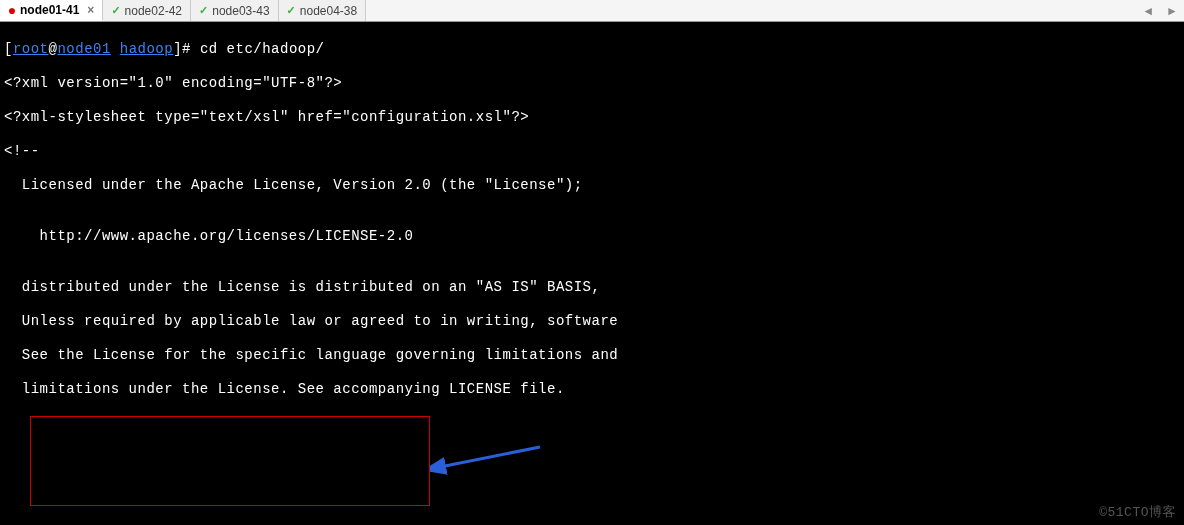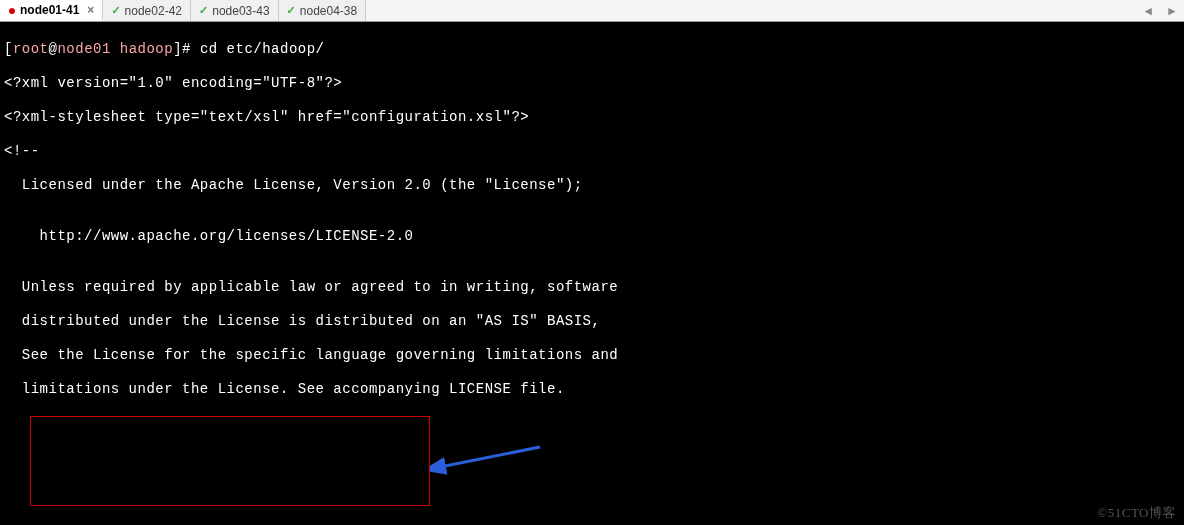--- a/index.html
+++ b/index.html
@@ -9,25 +9,25 @@
 .tab { display:flex; align-items:center; gap:4px; padding:0 8px; border-right:1px solid #ccc; background:#f0f0f0; cursor:pointer; font-family:Tahoma,Arial,sans-serif; font-size:12px; color:#444; }
 .tab.active { background:#fff; font-weight:bold; color:#000; border-bottom:2px solid #fff; }
 .tab .dot-icon { width:8px; height:8px; display:inline-flex; align-items:center; justify-content:center; color:#d00; font-size:14px; line-height:0; }
 .tab .check-icon { color:#3cb043; font-weight:bold; font-size:11px; }
 .tab .close-icon { color:#777; font-size:12px; margin-left:4px; }
 .tabspacer { flex:1; border-left:none; }
 .scrollctl { display:flex; align-items:center; padding:0 6px; color:#888; font-family:Arial; font-size:12px; }
 
 .terminal { background:#000; color:#fff; height:503px; padding:2px 4px; line-height:17px; position:relative; white-space:pre; letter-spacing:0.5px; }
 .terminal .line { white-space:pre; }
-.yellow { color:#fca5a5; }
+.yellow { color:#3b82f6;text-decoration:underline; }
 
 .highlight-box { position:absolute; border:1px solid #c00; left:30px; top:394px; width:400px; height:90px; pointer-events:none; }
 .arrow { position:absolute; left:430px; top:420px; pointer-events:none; }
-.watermark { position:absolute; right:8px; bottom:4px; color:#555; font-family:Liberation Serif, serif; font-size:13px; }
+.watermark { position:absolute; right:8px; bottom:4px; color:#555; font-family:Liberation Mono, monospace; font-size:13px; }
 </style>
 </head>
 <body>
 
 <div class="tabbar">
   <div class="tab active">
     <span class="dot-icon">●</span>
     <span>node01-41</span>
     <span class="close-icon">×</span>
   </div>
@@ -50,22 +50,22 @@
 
 <div class="terminal">
 <div class="line">[<span class="yellow">root</span>@<span class="yellow">node01</span> <span class="yellow">hadoop</span>]<span># </span><span>cd etc/hadoop/</span></div>
 <div class="line">&lt;?xml version="1.0" encoding="UTF-8"?&gt;</div>
 <div class="line">&lt;?xml-stylesheet type="text/xsl" href="configuration.xsl"?&gt;</div>
 <div class="line">&lt;!--</div>
 <div class="line">  Licensed under the Apache License, Version 2.0 (the "License");</div>
 <div class="line"></div>
 <div class="line">    http://www.apache.org/licenses/LICENSE-2.0</div>
 <div class="line"></div>
+<div class="line">  distributed under the License is distributed on an "AS IS" BASIS,</div>
 <div class="line">  Unless required by applicable law or agreed to in writing, software</div>
-<div class="line">  distributed under the License is distributed on an "AS IS" BASIS,</div>
 <div class="line">  See the License for the specific language governing limitations and</div>
 <div class="line">  limitations under the License. See accompanying LICENSE file.</div>
 
 <div class="line"></div>
 
 <div class="line"></div>
 
 
 
 

